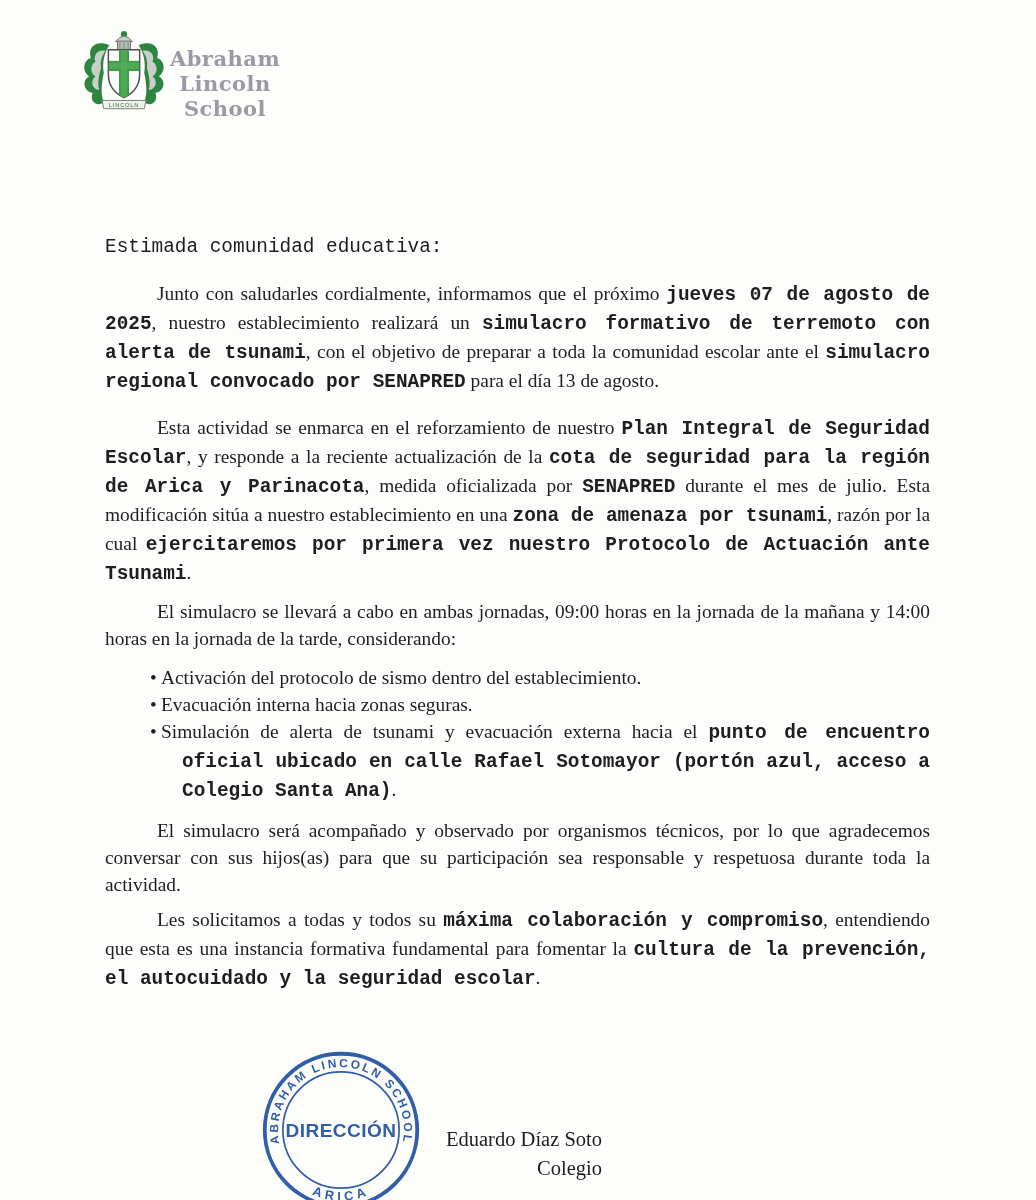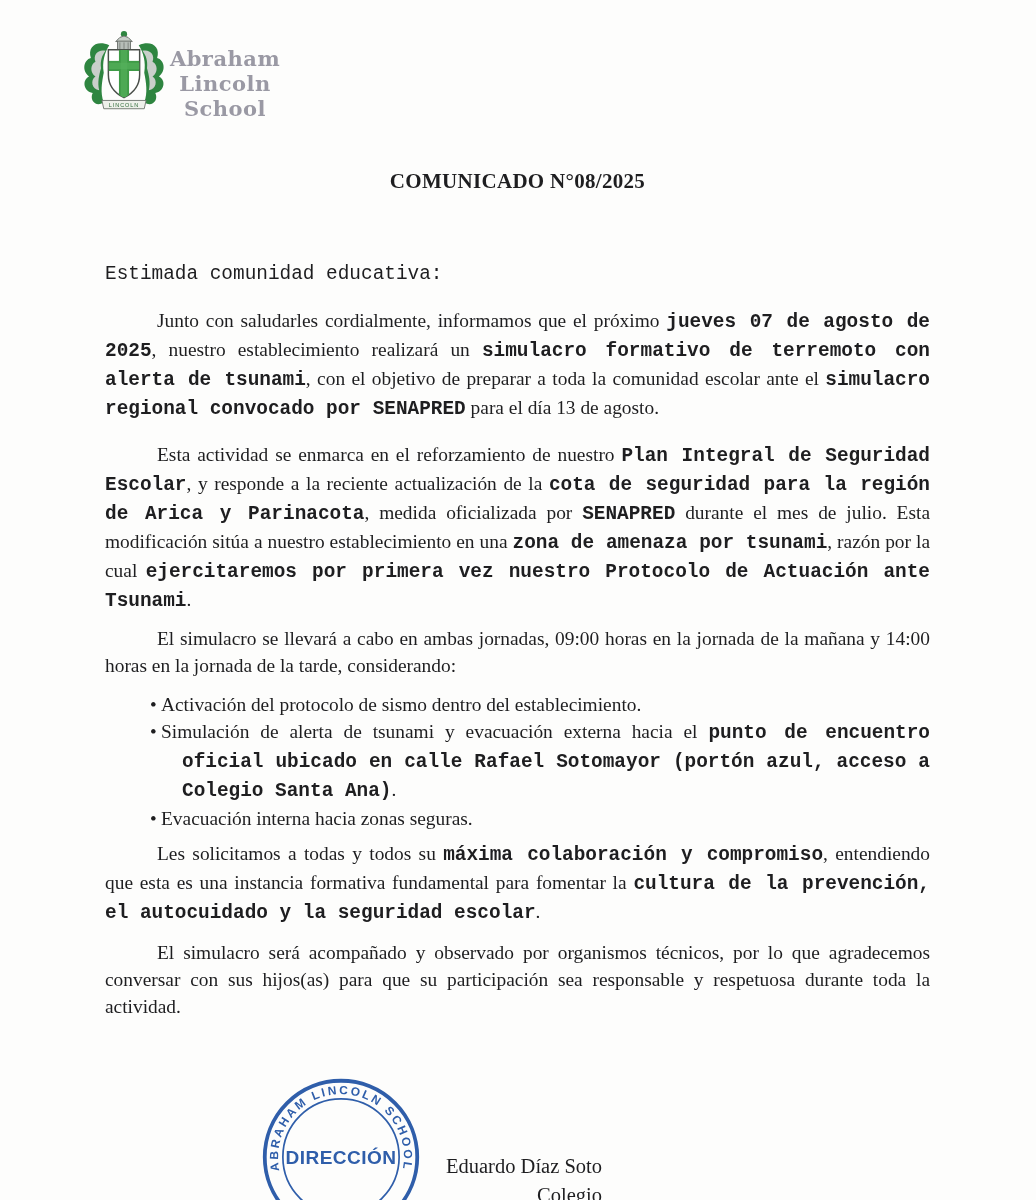--- a/index.html
+++ b/index.html
@@ -81,36 +81,35 @@
       <text x="50" y="87" font-size="6" text-anchor="middle" fill="#2e6b38" font-family="Liberation Sans, sans-serif" letter-spacing="1">LINCOLN</text>
     </svg>
   </div>
 
   <div class="school-name">
     <div>Abraham Lincoln</div>
     <div>School</div>
   </div>
 
   <div class="content">
-    <div class="doc-title">COMUNICADO N°08/2025</div>
 
     <p class="greeting">Estimada comunidad educativa:</p>
 
     <p class="para p1"><span>Junto con saludarles cordialmente, informamos que el próximo </span><b>jueves 07 de agosto de 2025</b><span>, nuestro establecimiento realizará un </span><b>simulacro formativo de terremoto con alerta de tsunami</b><span>, con el objetivo de preparar a toda la comunidad escolar ante el </span><b>simulacro regional convocado por SENAPRED</b><span> para el día 13 de agosto.</span></p>
     <p class="para p2"><span>Esta actividad se enmarca en el reforzamiento de nuestro </span><b>Plan Integral de Seguridad Escolar</b><span>, y responde a la reciente actualización de la </span><b>cota de seguridad para la región de Arica y Parinacota</b><span>, medida oficializada por </span><b>SENAPRED</b><span> durante el mes de julio. Esta modificación sitúa a nuestro establecimiento en una </span><b>zona de amenaza por tsunami</b><span>, razón por la cual </span><b>ejercitaremos por primera vez nuestro Protocolo de Actuación ante Tsunami</b><span>.</span></p>
     <p class="para p3"><span>El simulacro se llevará a cabo en ambas jornadas, 09:00 horas en la jornada de la mañana y 14:00 horas en la jornada de la tarde, considerando:</span></p>
 
     <ul class="points">
       <li><span>Activación del protocolo de sismo dentro del establecimiento.</span></li>
+      <li><span>Evacuación interna hacia zonas seguras.</span></li>
       <li><span>Simulación de alerta de tsunami y evacuación externa hacia el </span><b>punto de encuentro oficial ubicado en calle Rafael Sotomayor (portón azul, acceso a Colegio Santa Ana)</b><span>.</span></li>
-      <li><span>Evacuación interna hacia zonas seguras.</span></li>
     </ul>
 
+    <p class="para p5"><span>El simulacro será acompañado y observado por organismos técnicos, por lo que agradecemos conversar con sus hijos(as) para que su participación sea responsable y respetuosa durante toda la actividad.</span></p>
     <p class="para p4"><span>Les solicitamos a todas y todos su </span><b>máxima colaboración y compromiso</b><span>, entendiendo que esta es una instancia formativa fundamental para fomentar la </span><b>cultura de la prevención, el autocuidado y la seguridad escolar</b><span>.</span></p>
-    <p class="para p5"><span>El simulacro será acompañado y observado por organismos técnicos, por lo que agradecemos conversar con sus hijos(as) para que su participación sea responsable y respetuosa durante toda la actividad.</span></p>
 
     <div class="sig-row">
       <div class="stamp">
         <svg viewBox="0 0 170 170" width="162" height="162">
           <defs>
             <path id="arcTop" d="M 21.25 102.09 A 66 66 0 1 1 148.75 102.09"></path>
             <path id="arcBottom" d="M 35.5 140 A 74 74 0 0 0 134.5 140"></path>
           </defs>
           <circle cx="85" cy="85" r="80" fill="none" stroke="#2f5eaa" stroke-width="4"></circle>
           <circle cx="85" cy="85" r="61" fill="none" stroke="#2f5eaa" stroke-width="1.8"></circle>

